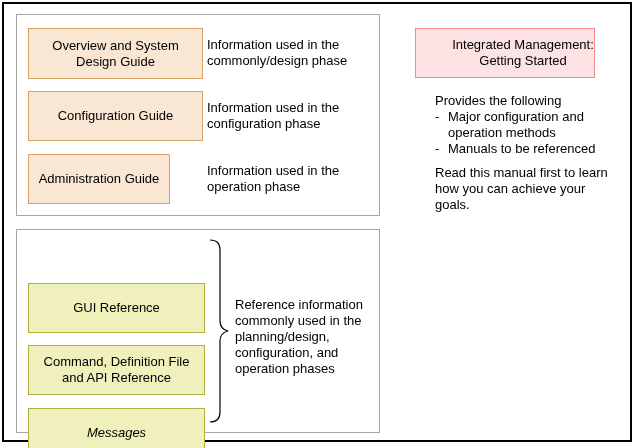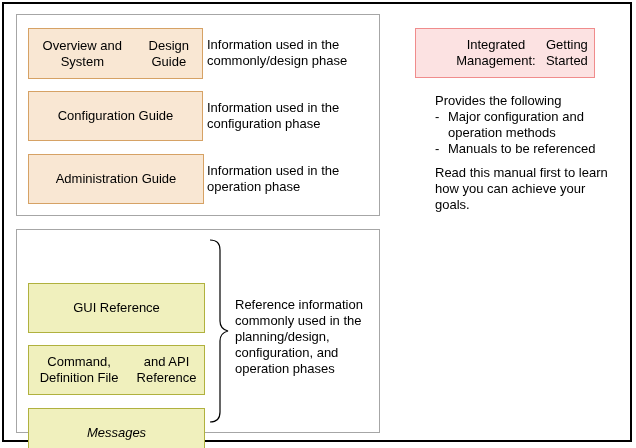--- a/index.html
+++ b/index.html
@@ -25,41 +25,41 @@
   }
   .panel {
     border: 1px solid var(--panel-border);
     background: #ffffff;
   }
   .panel-top  { left: 16px; top: 14px;  width: 364px; height: 202px; }
   .panel-bottom { left: 16px; top: 229px; width: 364px; height: 204px; }
 
   .guide-box {
     display: flex;
-    flex-direction: row;
+    flex-direction: column;
     justify-content: center;
     align-items: center;
     text-align: center;
   }
   .peach {
     background: var(--peach-fill);
     border: 1px solid var(--peach-border);
   }
   .green {
     background: var(--green-fill);
     border: 1px solid var(--green-border);
     margin-top: 41px;
   }
   .pink {
     background: var(--pink-fill);
     border: 1px solid var(--pink-border);
   }
   .box1 { left: 28px; top: 28px;  width: 175px; height: 51px; }
   .box2 { left: 28px; top: 91px;  width: 175px; height: 50px; }
-  .box3 { left: 28px; top: 154px; width: 176px; height: 50px; }
+  .box3 { left: 28px; top: 154px; width: 142px; height: 50px; }
   .gbox1 { left: 28px; top: 242px; width: 177px; height: 50px; }
   .gbox2 { left: 28px; top: 304px; width: 177px; height: 50px; }
   .gbox3 { left: 28px; top: 367px; width: 177px; height: 50px; font-style: italic; }
   .pbox  { left: 415px; top: 28px; width: 180px; height: 50px; padding-left: 36px; }
 
   .desc { white-space: nowrap; }
   .desc1 { left: 207px; top: 37px; }
   .desc2 { left: 207px; top: 100px; }
   .desc3 { left: 207px; top: 163px; }
 

